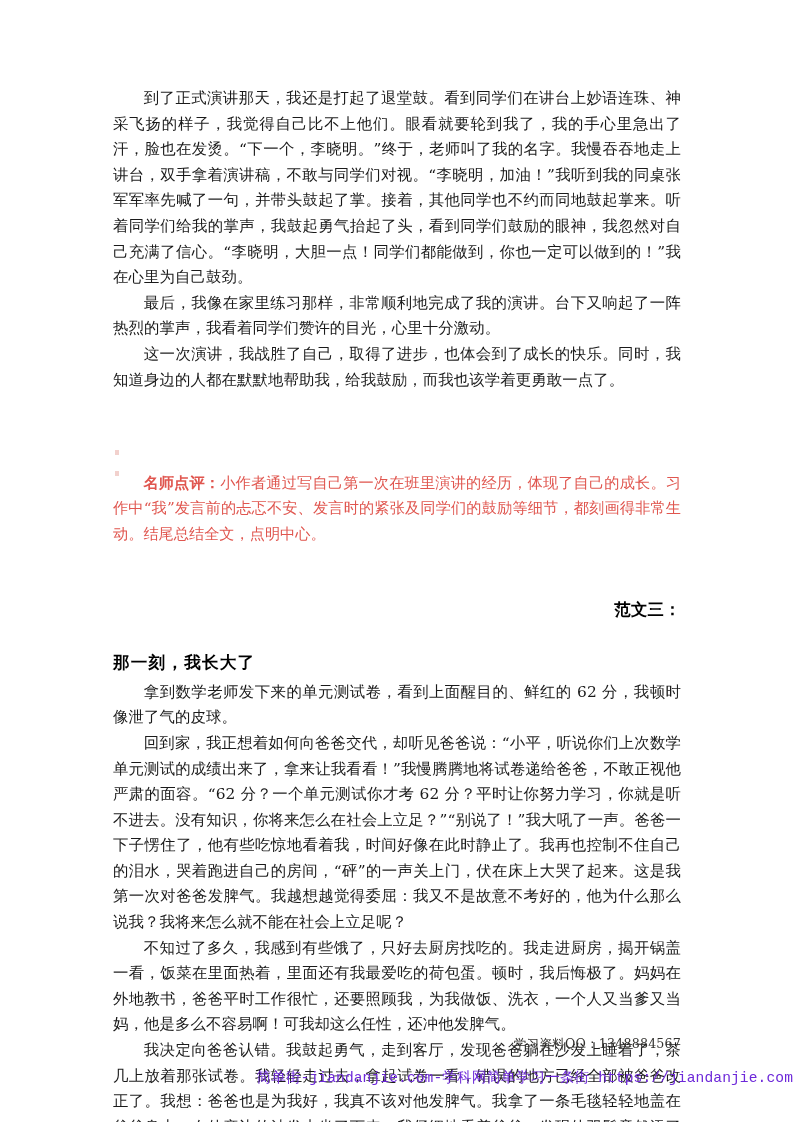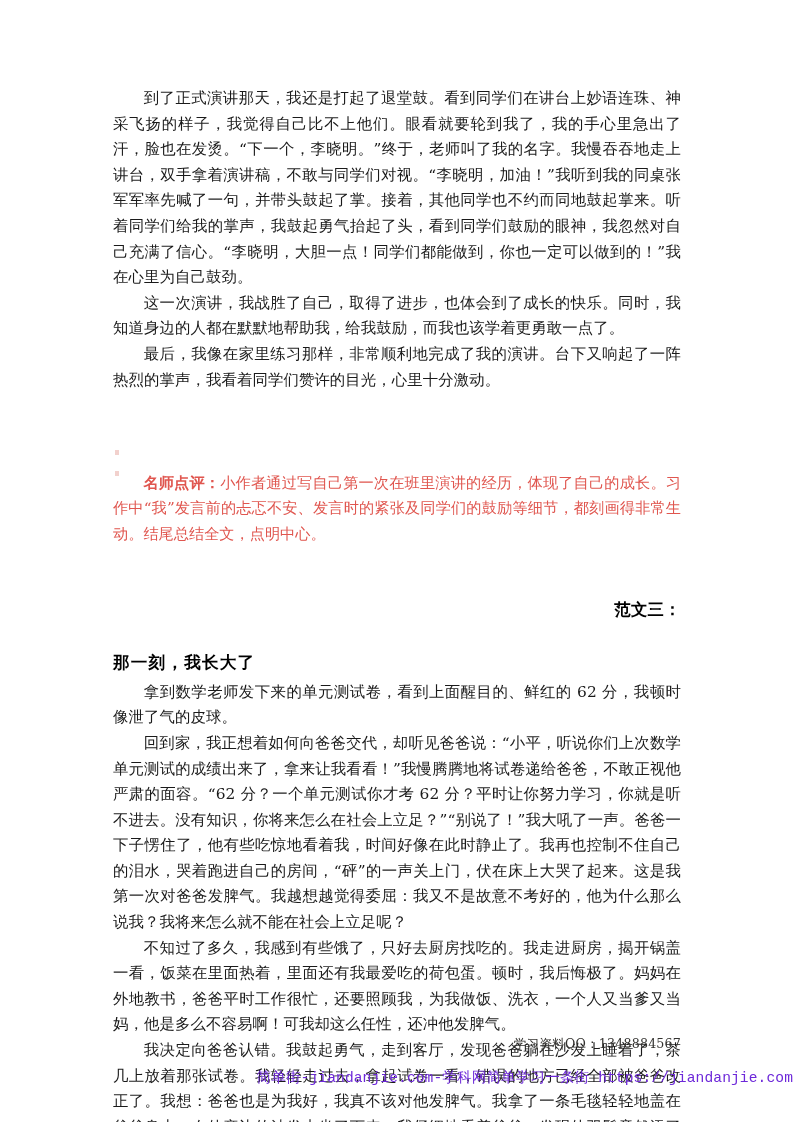--- a/index.html
+++ b/index.html
@@ -125,22 +125,22 @@
 </style>
 </head>
 <body>
 
 <div class="page">
 
   <div class="content">
 
     <div>
       <p class="para">到了正式演讲那天，我还是打起了退堂鼓。看到同学们在讲台上妙语连珠、神采飞扬的样子，我觉得自己比不上他们。眼看就要轮到我了，我的手心里急出了汗，脸也在发烫。“下一个，李晓明。”终于，老师叫了我的名字。我慢吞吞地走上讲台，双手拿着演讲稿，不敢与同学们对视。“李晓明，加油！”我听到我的同桌张军军率先喊了一句，并带头鼓起了掌。接着，其他同学也不约而同地鼓起掌来。听着同学们给我的掌声，我鼓起勇气抬起了头，看到同学们鼓励的眼神，我忽然对自己充满了信心。“李晓明，大胆一点！同学们都能做到，你也一定可以做到的！”我在心里为自己鼓劲。</p>
+      <p class="para">最后，我像在家里练习那样，非常顺利地完成了我的演讲。台下又响起了一阵热烈的掌声，我看着同学们赞许的目光，心里十分激动。</p>
       <p class="para">这一次演讲，我战胜了自己，取得了进步，也体会到了成长的快乐。同时，我知道身边的人都在默默地帮助我，给我鼓励，而我也该学着更勇敢一点了。</p>
-      <p class="para">最后，我像在家里练习那样，非常顺利地完成了我的演讲。台下又响起了一阵热烈的掌声，我看着同学们赞许的目光，心里十分激动。</p>
     </div>
 
     <div class="comment-block">
       <span class="speck s1"></span>
       <span class="speck s2"></span>
       <p><span class="comment-label">名师点评：</span><span>小作者通过写自己第一次在班里演讲的经历，体现了自己的成长。习作中“我”发言前的忐忑不安、发言时的紧张及同学们的鼓励等细节，都刻画得非常生动。结尾总结全文，点明中心。</span></p>
     </div>
 
     <div class="section-head">范文三：</div>
 

